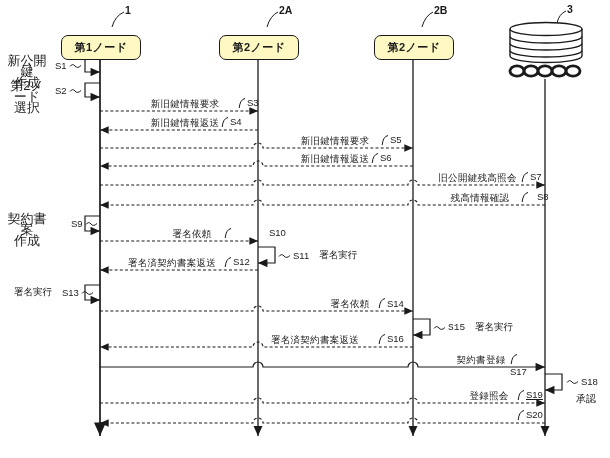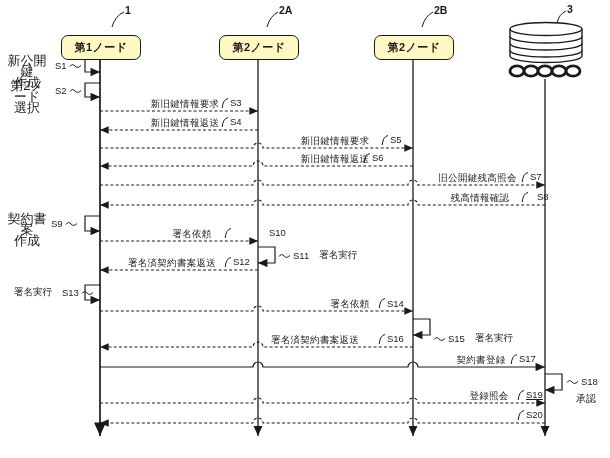--- a/index.html
+++ b/index.html
@@ -123,21 +123,21 @@
     <span>S2</span>
     <svg class="tilde" width="13" height="8" viewBox="0 0 13 8">
         <path d="M1,4.5 Q3.5,1 6,4 Q8.5,7 12,3.5" fill="none" stroke="#1a1a1a" stroke-width="1"></path>
       </svg>
   </div>
 
   <div class="side-label" style="left:4px;top:213px;width:46px;">
     <div>契約書案</div>
     <div>作成</div>
   </div>
-  <div class="loop-id" style="left:51px;top:218px;">
+  <div class="loop-id" style="left:71px;top:218px;">
     <span>S9</span>
     <svg class="tilde" width="13" height="8" viewBox="0 0 13 8">
         <path d="M1,4.5 Q3.5,1 6,4 Q8.5,7 12,3.5" fill="none" stroke="#1a1a1a" stroke-width="1"></path>
       </svg>
   </div>
 
   <div class="loop-id" style="left:14px;top:286px;">
     <span>署名実行</span>
     <span class="gap6"></span>
     <span>S13</span>
@@ -147,21 +147,21 @@
   </div>
 
   <div class="loop-id" style="left:278px;top:249px;">
     <svg class="tilde" width="13" height="8" viewBox="0 0 13 8">
         <path d="M1,4.5 Q3.5,1 6,4 Q8.5,7 12,3.5" fill="none" stroke="#1a1a1a" stroke-width="1"></path>
       </svg>
     <span>S11</span>
     <span class="gap6"></span>
     <span>署名実行</span>
   </div>
-  <div class="loop-id" style="left:433px;top:332px;">
+  <div class="loop-id" style="left:433px;top:321px;font-family:Liberation Mono, monospace;">
     <svg class="tilde" width="13" height="8" viewBox="0 0 13 8">
         <path d="M1,4.5 Q3.5,1 6,4 Q8.5,7 12,3.5" fill="none" stroke="#1a1a1a" stroke-width="1"></path>
       </svg>
     <span>S15</span>
     <span class="gap6"></span>
     <span>署名実行</span>
   </div>
   <div class="loop-id" style="left:566px;top:376px;">
     <svg class="tilde" width="13" height="8" viewBox="0 0 13 8">
         <path d="M1,4.5 Q3.5,1 6,4 Q8.5,7 12,3.5" fill="none" stroke="#1a1a1a" stroke-width="1"></path>
@@ -176,39 +176,39 @@
   <div class="msg-text" style="left:285px;top:153px;width:100px;">新旧鍵情報返送</div>
   <div class="msg-text" style="left:425px;top:172px;width:105px;">旧公開鍵残高照会</div>
   <div class="msg-text" style="left:430px;top:192px;width:100px;">残高情報確認</div>
   <div class="msg-text" style="left:142px;top:228px;width:100px;">署名依頼</div>
   <div class="msg-text" style="left:112px;top:257px;width:120px;">署名済契約書案返送</div>
   <div class="msg-text" style="left:300px;top:298px;width:100px;">署名依頼</div>
   <div class="msg-text" style="left:255px;top:334px;width:120px;">署名済契約書案返送</div>
   <div class="msg-text" style="left:439px;top:390px;width:100px;">登録照会</div>
   <div class="msg-text" style="left:431px;top:354px;width:100px;">契約書登録</div>
 
-  <div class="msg-id" style="left:221px;top:97px;">
+  <div class="msg-id" style="left:238px;top:97px;">
       <svg class="hook" width="8" height="12" viewBox="0 0 8 12">
         <path d="M7,1.5 Q2,2.5 1.2,11" fill="none" stroke="#1a1a1a" stroke-width="1"></path>
       </svg>
       <span>S3</span>
     </div>
   <div class="msg-id" style="left:221px;top:116px;">
       <svg class="hook" width="8" height="12" viewBox="0 0 8 12">
         <path d="M7,1.5 Q2,2.5 1.2,11" fill="none" stroke="#1a1a1a" stroke-width="1"></path>
       </svg>
       <span>S4</span>
     </div>
   <div class="msg-id" style="left:381px;top:134px;">
       <svg class="hook" width="8" height="12" viewBox="0 0 8 12">
         <path d="M7,1.5 Q2,2.5 1.2,11" fill="none" stroke="#1a1a1a" stroke-width="1"></path>
       </svg>
       <span>S5</span>
     </div>
-  <div class="msg-id" style="left:363px;top:152px;text-align:right;">
+  <div class="msg-id" style="left:371px;top:152px;text-align:right;">
       <svg class="hook" width="8" height="12" viewBox="0 0 8 12">
         <path d="M7,1.5 Q2,2.5 1.2,11" fill="none" stroke="#1a1a1a" stroke-width="1"></path>
       </svg>
       <span>S6</span>
     </div>
   <div class="msg-id" style="left:521px;top:171px;">
       <svg class="hook" width="8" height="12" viewBox="0 0 8 12">
         <path d="M7,1.5 Q2,2.5 1.2,11" fill="none" stroke="#1a1a1a" stroke-width="1"></path>
       </svg>
       <span>S7</span>
@@ -236,21 +236,21 @@
         <path d="M7,1.5 Q2,2.5 1.2,11" fill="none" stroke="#1a1a1a" stroke-width="1"></path>
       </svg>
       <span>S14</span>
     </div>
   <div class="msg-id" style="left:378px;top:333px;">
       <svg class="hook" width="8" height="12" viewBox="0 0 8 12">
         <path d="M7,1.5 Q2,2.5 1.2,11" fill="none" stroke="#1a1a1a" stroke-width="1"></path>
       </svg>
       <span>S16</span>
     </div>
-  <div class="msg-id" style="left:510px;top:353px;">
+  <div class="msg-id" style="left:510px;top:353px;flex-direction:column;">
       <svg class="hook" width="8" height="12" viewBox="0 0 8 12">
         <path d="M7,1.5 Q2,2.5 1.2,11" fill="none" stroke="#1a1a1a" stroke-width="1"></path>
       </svg>
       <span>S17</span>
     </div>
   <div class="msg-id" style="left:517px;top:389px;text-decoration:underline;">
       <svg class="hook" width="8" height="12" viewBox="0 0 8 12">
         <path d="M7,1.5 Q2,2.5 1.2,11" fill="none" stroke="#1a1a1a" stroke-width="1"></path>
       </svg>
       <span>S19</span>

